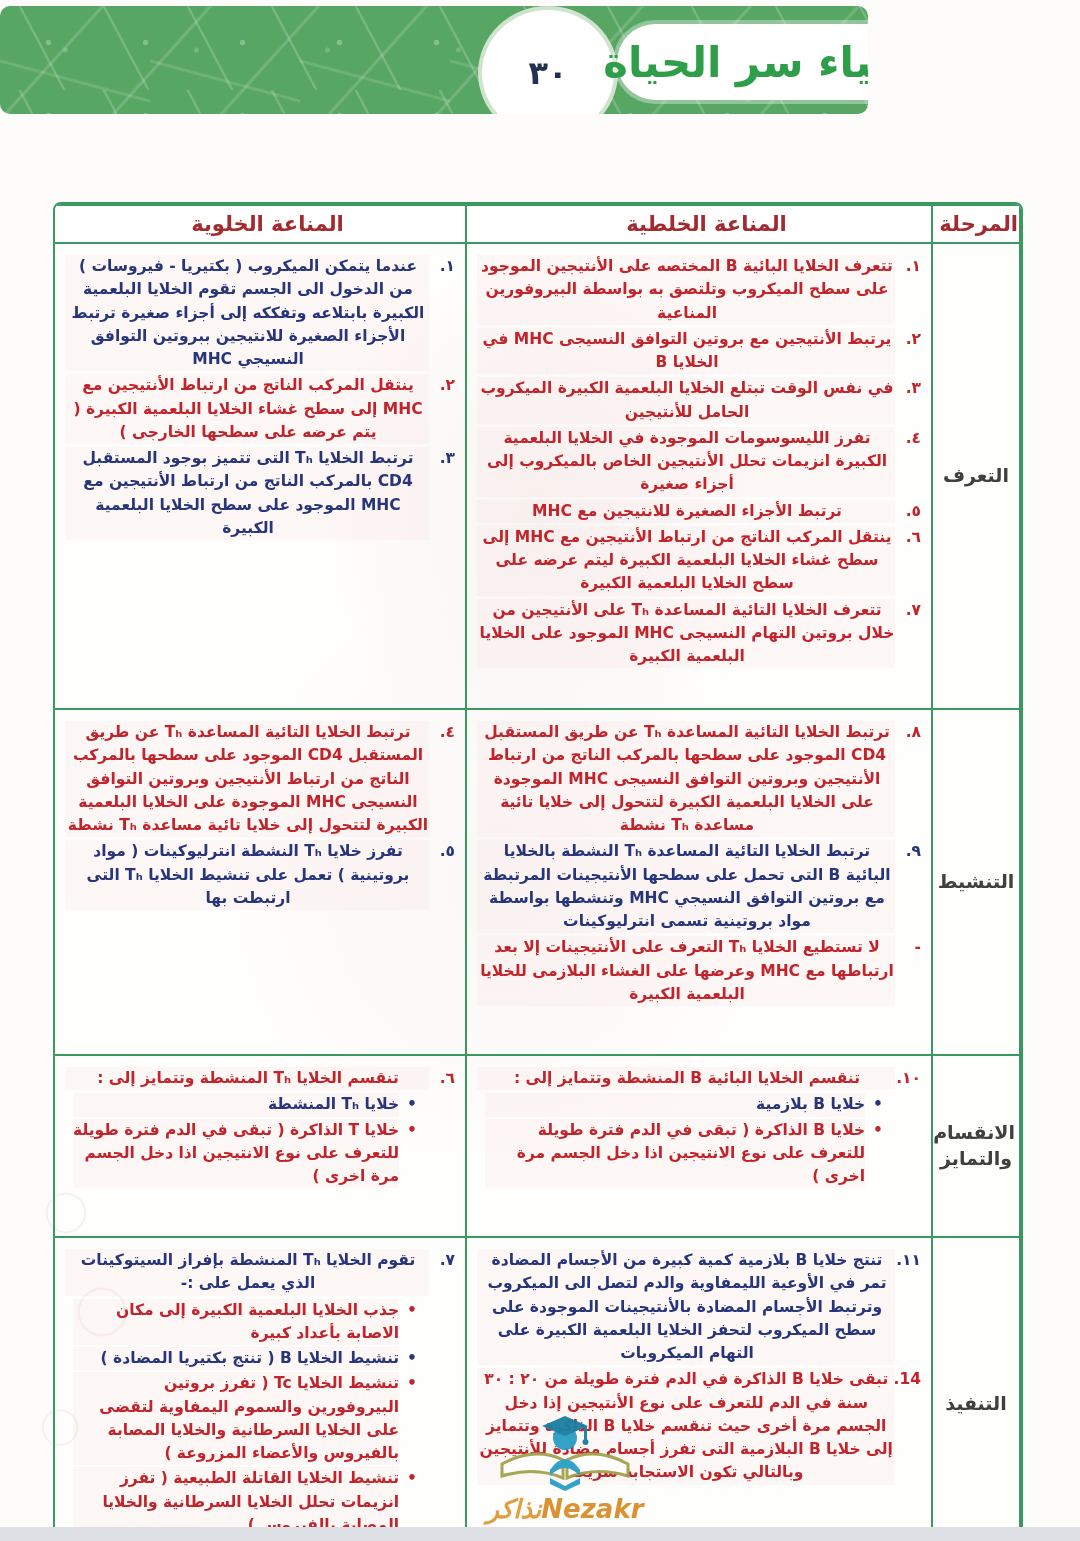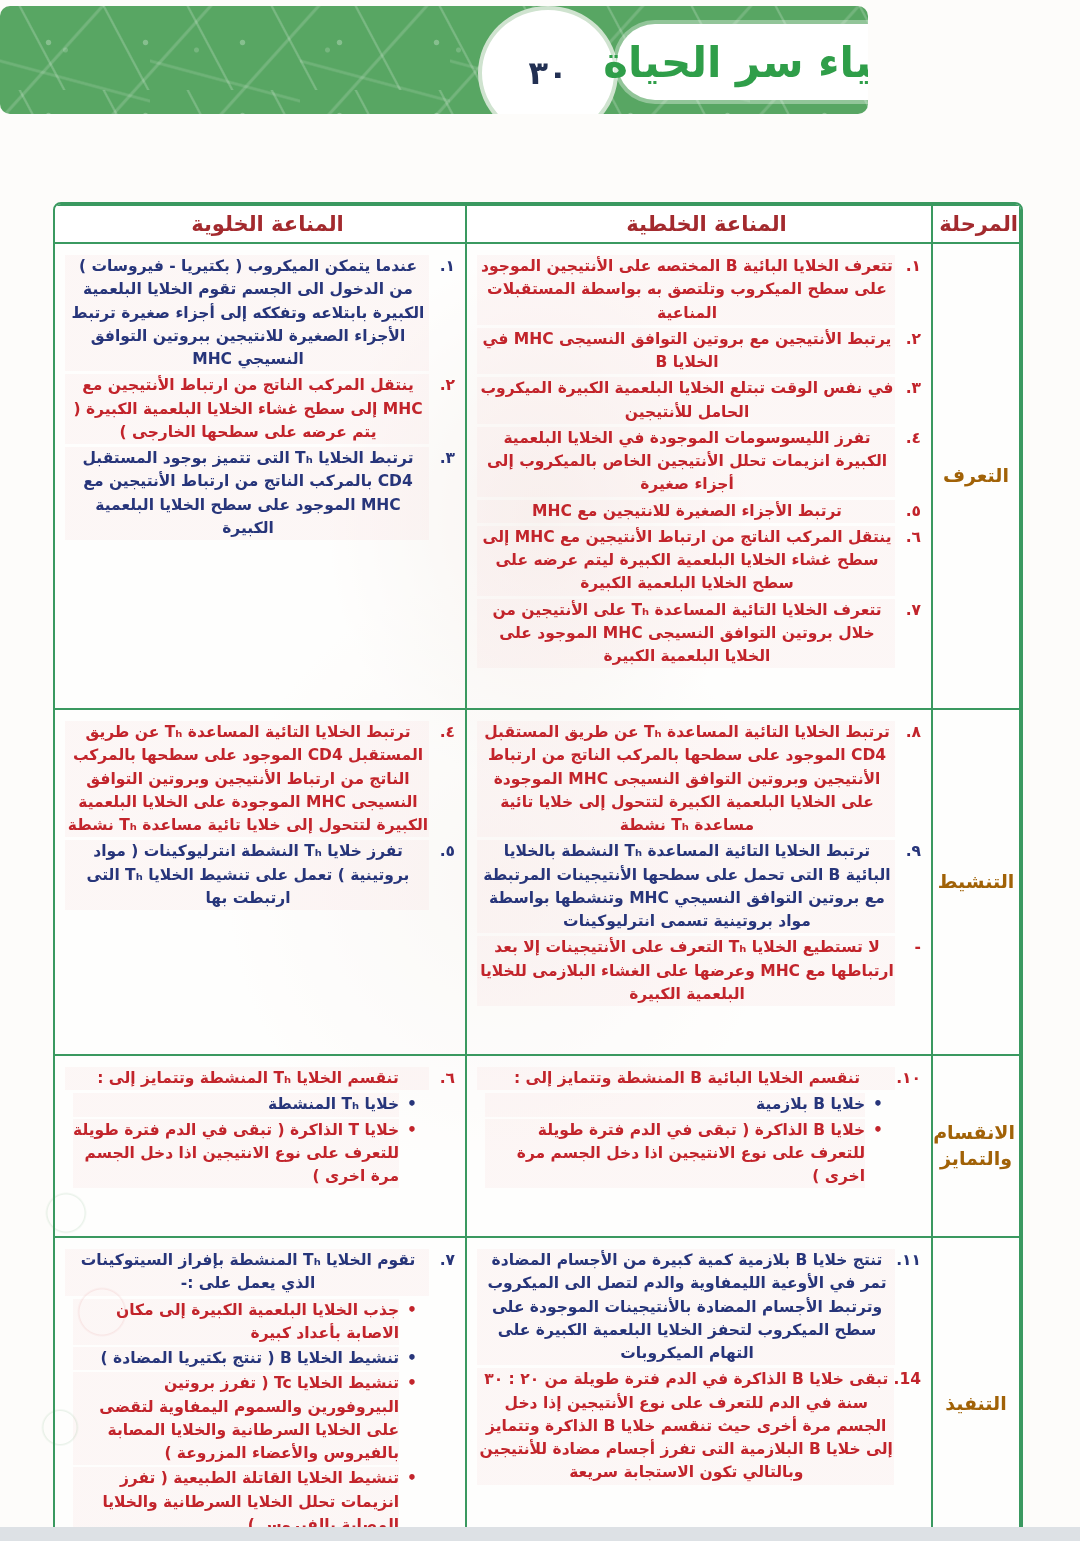--- a/index.html
+++ b/index.html
@@ -61,21 +61,21 @@
   table{border-collapse:collapse;width:100%;table-layout:fixed;}
   col.c-stage{width:88px;}
   col.c-humoral{width:466px;}
   col.c-cellular{width:412px;}
   th,td{border:2px solid #3a9960;vertical-align:top;background:transparent;}
   th{
     height:34px;vertical-align:middle;text-align:center;
     color:#a32a2e;font-size:21px;font-weight:bold;background:rgba(255,255,255,.7);padding-left:16px;
   }
   td.stage{
-    vertical-align:middle;text-align:center;color:#a16207;font-size:19px;font-weight:bold;
+    vertical-align:middle;text-align:center;color:#404040;font-size:19px;font-weight:bold;
     padding:4px;line-height:1.35;
   }
   td.content{padding:8px 10px;}
   tr.r1 td{height:448px;}
   tr.r2 td{height:328px;}
   tr.r3 td{height:164px;}
   tr.r4 td{height:316px;}
   .item{display:flex;margin:3px 0;font-weight:bold;font-size:15.5px;line-height:1.5;}
   .item .num{flex:0 0 26px;text-align:right;}
   .item .txt{flex:1;text-align:center;padding-left:2px;}
@@ -130,21 +130,21 @@
         <th>المرحلة</th>
         <th>المناعة الخلطية</th>
         <th>المناعة الخلوية</th>
       </tr>
 
       <tr class="r1">
         <td class="stage">التعرف</td>
         <td class="content">
           <div class="item red">
                 <span class="num">١.</span>
-                <span class="txt">تتعرف الخلايا البائية B المختصه على الأنتيجين الموجود على سطح الميكروب وتلتصق به بواسطة المستقبلات المناعية</span>
+                <span class="txt">تتعرف الخلايا البائية B المختصه على الأنتيجين الموجود على سطح الميكروب وتلتصق به بواسطة البيروفورين المناعية</span>
               </div>
           <div class="item red">
                 <span class="num">٢.</span>
                 <span class="txt">يرتبط الأنتيجين مع بروتين التوافق النسيجى MHC في الخلايا B</span>
               </div>
           <div class="item red">
                 <span class="num">٣.</span>
                 <span class="txt">في نفس الوقت تبتلع الخلايا البلعمية الكبيرة الميكروب الحامل للأنتيجين</span>
               </div>
           <div class="item red">
@@ -154,21 +154,21 @@
           <div class="item red">
                 <span class="num">٥.</span>
                 <span class="txt">ترتبط الأجزاء الصغيرة للانتيجين مع MHC</span>
               </div>
           <div class="item red">
                 <span class="num">٦.</span>
                 <span class="txt">ينتقل المركب الناتج من ارتباط الأنتيجين مع MHC إلى سطح غشاء الخلايا البلعمية الكبيرة ليتم عرضه على سطح الخلايا البلعمية الكبيرة</span>
               </div>
           <div class="item red">
                 <span class="num">٧.</span>
-                <span class="txt">تتعرف الخلايا التائية المساعدة Tₕ على الأنتيجين من خلال بروتين التوافق النسيجى MHC الموجود على الخلايا البلعمية الكبيرة</span>
+                <span class="txt">تتعرف الخلايا التائية المساعدة Tₕ على الأنتيجين من خلال بروتين التهام النسيجى MHC الموجود على الخلايا البلعمية الكبيرة</span>
               </div>
         </td>
         <td class="content">
           <div class="item navy">
                 <span class="num">١.</span>
                 <span class="txt">عندما يتمكن الميكروب ( بكتيريا - فيروسات ) من الدخول الى الجسم تقوم الخلايا البلعمية الكبيرة بابتلاعه وتفككه إلى أجزاء صغيرة ترتبط الأجزاء الصغيرة للانتيجين ببروتين التوافق النسيجي MHC</span>
               </div>
           <div class="item red">
                 <span class="num">٢.</span>
                 <span class="txt">ينتقل المركب الناتج من ارتباط الأنتيجين مع MHC إلى سطح غشاء الخلايا البلعمية الكبيرة ( يتم عرضه على سطحها الخارجى )</span>
@@ -266,15 +266,28 @@
                 <span class="txt">تنشيط الخلايا القاتلة الطبيعية ( تفرز انزيمات تحلل الخلايا السرطانية والخلايا المصابة بالفيروس )</span>
               </div>
         </td>
       </tr>
     </tbody>
       </table>
   </div>
 
   <div class="doodle"></div>
 
+  <div class="wm">
+    <svg width="150" height="84" viewBox="0 0 150 84">
+      <path d="M12 56 Q45 38 73 52 L73 70 Q45 58 12 68 Z" fill="#ffffff" stroke="#a3a34e" stroke-width="3"></path>
+      <path d="M138 56 Q105 38 77 52 L77 70 Q105 58 138 68 Z" fill="#ffffff" stroke="#a3a34e" stroke-width="3"></path>
+      <path d="M60 70 L75 78 L90 70 L90 76 L75 83 L60 76 Z" fill="#2a9fc4"></path>
+      <circle cx="75" cy="30" r="12" fill="#2a9fc4"></circle>
+      <path d="M60 62 Q75 40 90 62 L90 68 Q75 52 60 68 Z" fill="#2a9fc4"></path>
+      <path d="M52 18 L75 8 L98 18 L75 28 Z" fill="#1d7fa3"></path>
+      <rect x="94" y="18" width="3" height="14" fill="#1d7fa3"></rect>
+      <circle cx="95.5" cy="34" r="3" fill="#1d7fa3"></circle>
+    </svg>
+    <div class="wm-text"><span class="wm-en">Nezakr</span><span class="wm-ar">نذاكر</span></div>
+  </div>
 
   <div class="bottom-strip"></div>
 </div>
 
 </body></html>

